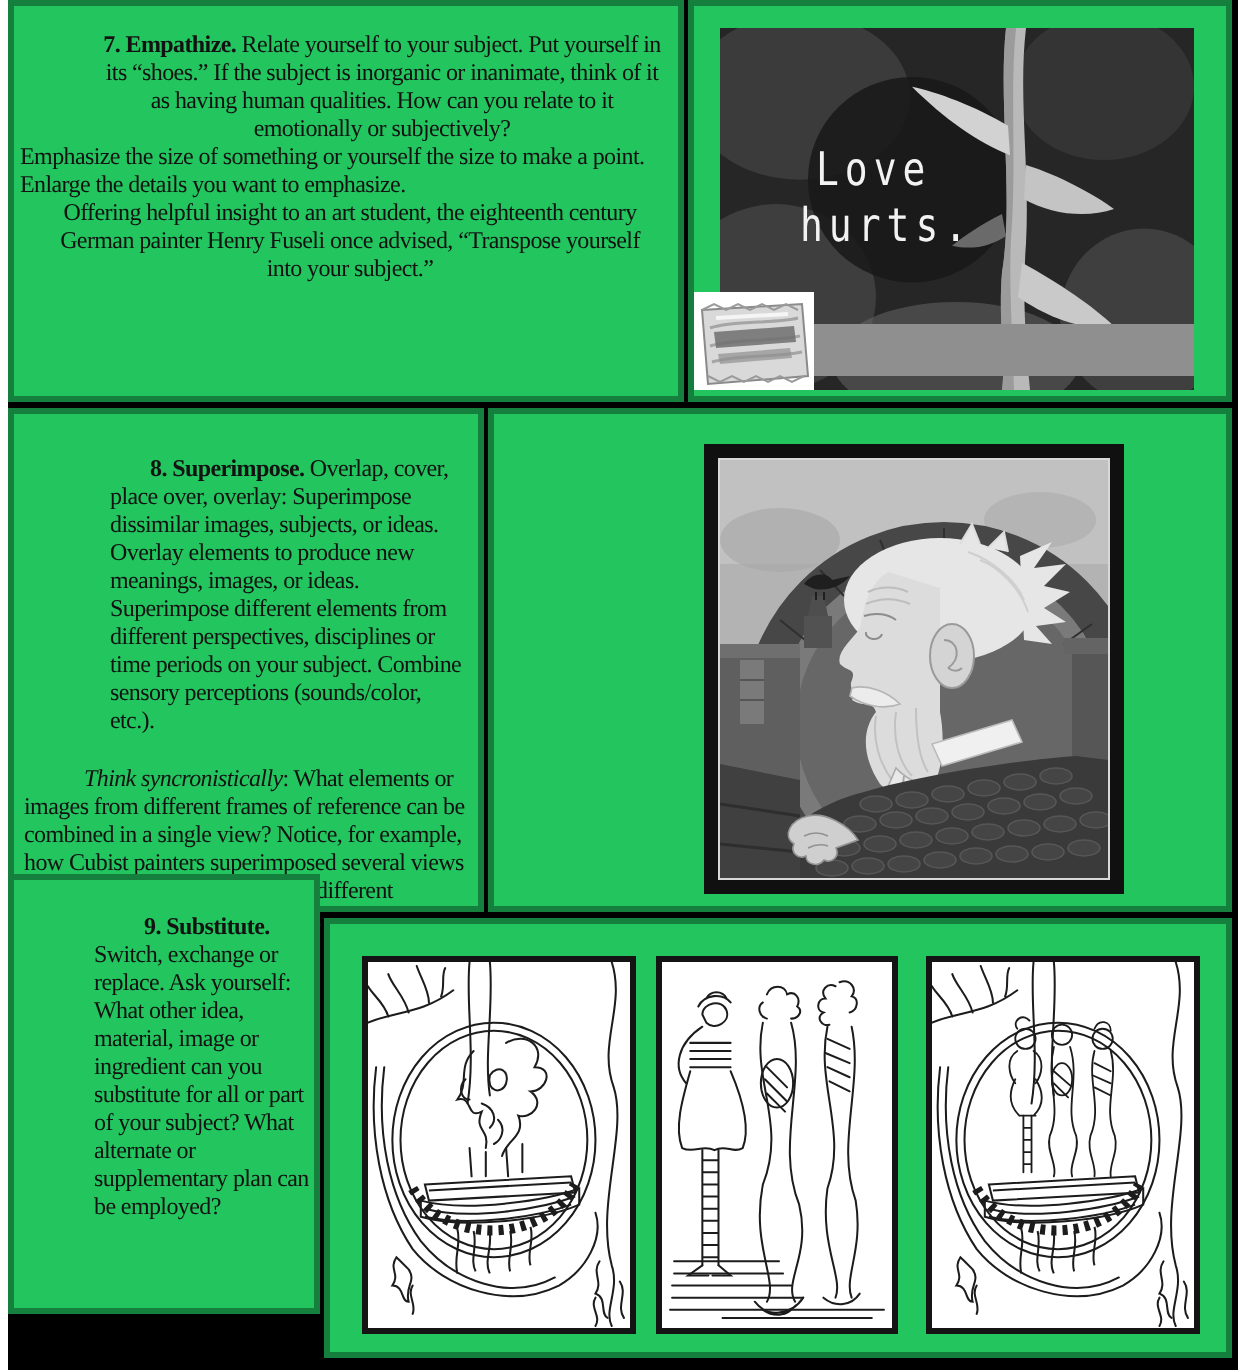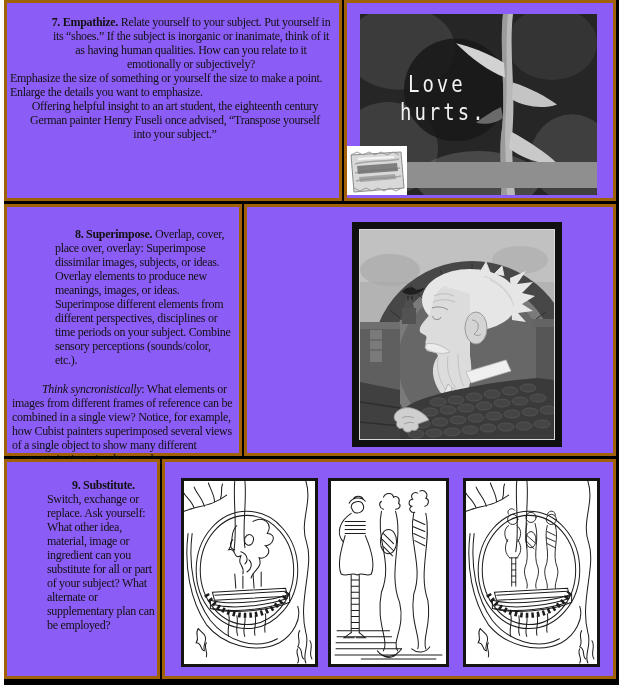--- a/index.html
+++ b/index.html
@@ -5,28 +5,28 @@
   * { box-sizing: border-box; }
   html, body { margin: 0; padding: 0; }
   body {
     width: 619px; height: 685px;
     background: #000;
     position: relative;
     font-family: "Liberation Serif", serif;
     overflow: hidden;
   }
   .edge-strip { position: absolute; left: 0; top: 0; width: 4px; height: 685px; background: #fff; }
-  .cell { position: absolute; background: #8b5cf6; border: 3px solid #a16207; }
+  .cell { position: absolute; background: #22c55e; border: 3px solid #15803d; }
 
   
   .s1-text { left: 4px; top: 0; width: 338px; height: 201px; }
   .s1-img  { left: 344px; top: 0; width: 272px; height: 201px; }
   .s2-text { left: 4px; top: 204px; width: 238px; height: 252px; }
   .s2-img  { left: 244px; top: 204px; width: 372px; height: 252px; }
-  .s3-text { left: 4px; top: 459px; width: 156px; height: 220px; }
+  .s3-text { left: 4px; top: 437px; width: 156px; height: 220px; }
   .s3-img  { left: 162px; top: 459px; width: 454px; height: 220px; }
 
   
   .txt { font-size: 12px; line-height: 1.17; letter-spacing: -0.3px; color: #121212; }
   .txt p { margin: 0; }
   .s1-text .p-head  { margin: 12px 4px 0 40px; text-align: center; }
   .s1-text .p-wide  { margin: 0 3px; text-align: left; }
   .s1-text .p-quote { margin: 0 12px 0 16px; text-align: center; }
   .s2-text .p-main  { margin: 20px 7px 0 48px; text-indent: 20px; text-align: left; }
   .s2-text .p-think { margin: 15px 4px 0 5px; text-indent: 30px; text-align: left; }

